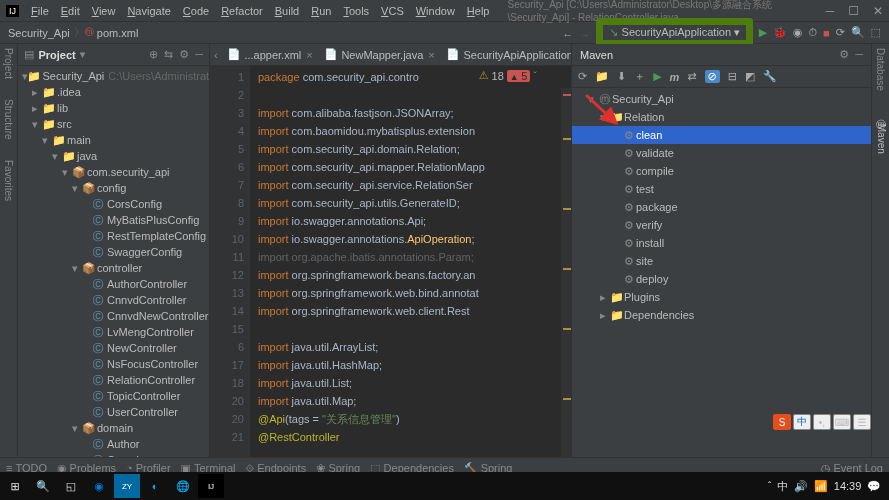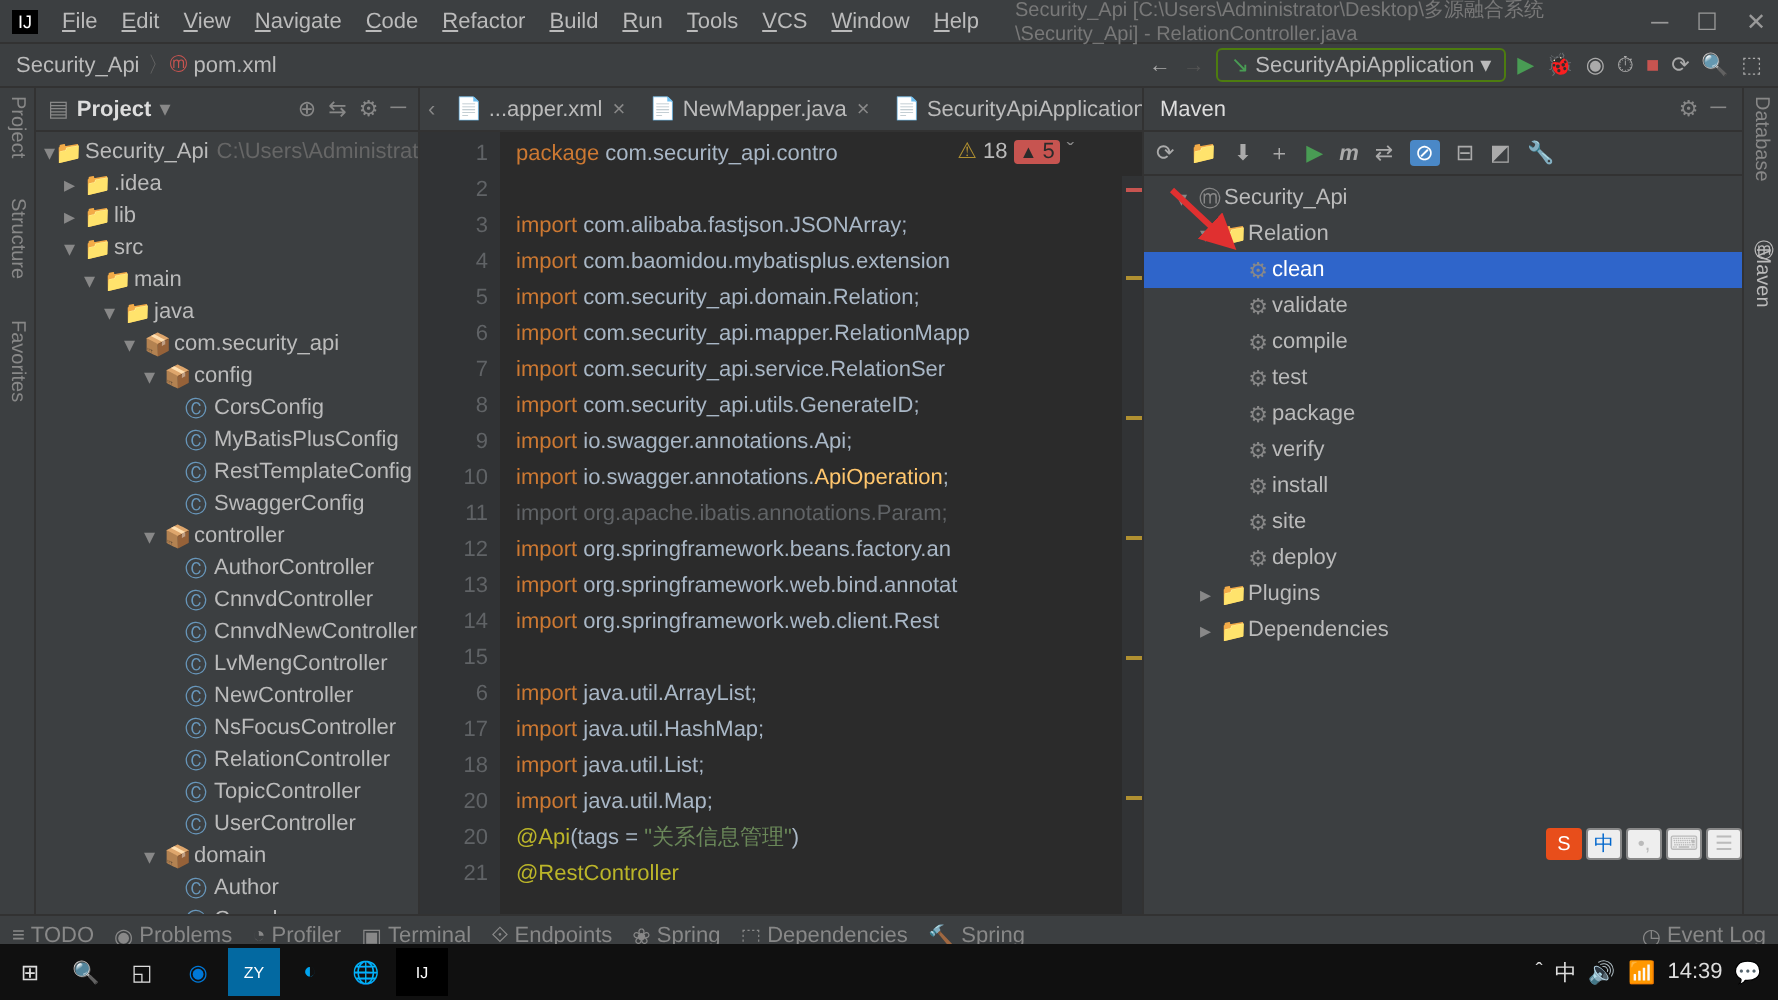--- a/index.html
+++ b/index.html
@@ -7,21 +7,21 @@
 .menubar{height:22px;background:#3c3f41;display:flex;align-items:center;padding:0 6px;border-bottom:1px solid #323232}
 .menubar span{padding:0 6px;cursor:pointer}
 .menubar span u{text-decoration:underline}
 .menubar .title{margin-left:auto;color:#787878;font-size:10px}
 .winbtns{display:flex;margin-left:8px;gap:14px}
 .winbtns span{color:#999;font-size:12px;padding:0}
 .breadcrumb{height:22px;background:#3c3f41;display:flex;align-items:center;padding:0 8px;border-bottom:1px solid #323232}
 .breadcrumb .crumb{color:#bbb;margin-right:4px}
 .breadcrumb .ficon{color:#c75450;margin-right:3px;font-size:9px}
 .breadcrumb .right{margin-left:auto;display:flex;align-items:center;gap:6px}
-.runcfg{background:#3c3f41;border:1px solid #4d7c0f;padding:1px 6px;border-radius:3px;color:#bbb}
+.runcfg{background:#3c3f41;border:7px solid #4d7c0f;padding:1px 6px;border-radius:3px;color:#bbb}
 .tb-icon{color:#aaa;cursor:pointer}
 .main{display:flex;height:413px}
 .ltools{width:18px;background:#3c3f41;border-right:1px solid #323232;display:flex;flex-direction:column;align-items:center;padding-top:4px;gap:20px}
 .ltools span{writing-mode:vertical-lr;font-size:10px;color:#888;cursor:pointer}
 .proj{width:192px;background:#3c3f41;border-right:1px solid #323232;display:flex;flex-direction:column}
 .proj-hdr{height:22px;display:flex;align-items:center;padding:0 6px;border-bottom:1px solid #323232}
 .proj-hdr .lbl{font-weight:bold;color:#ddd}
 .proj-hdr .picons{margin-left:auto;display:flex;gap:6px;color:#888}
 .tree{flex:1;overflow:hidden;font-size:11px;color:#bbb;padding-top:2px}
 .tnode{display:flex;align-items:center;height:16px;padding-left:4px;white-space:nowrap;cursor:pointer}

